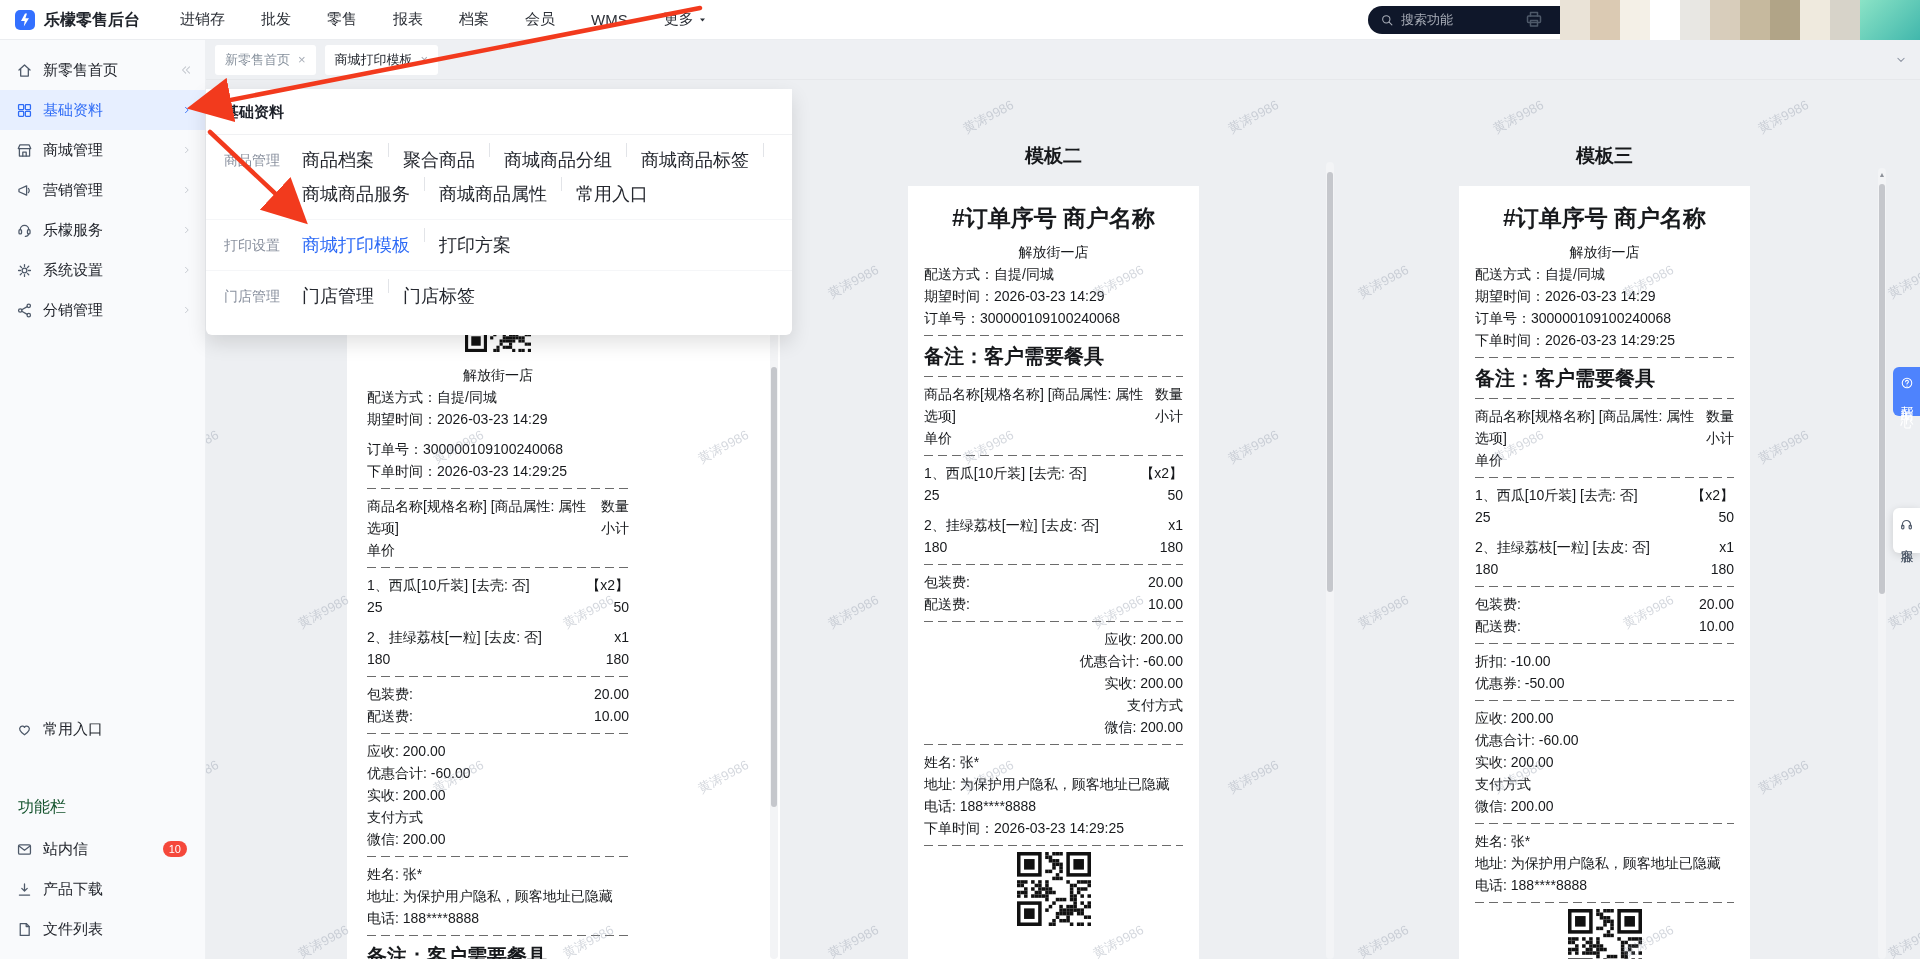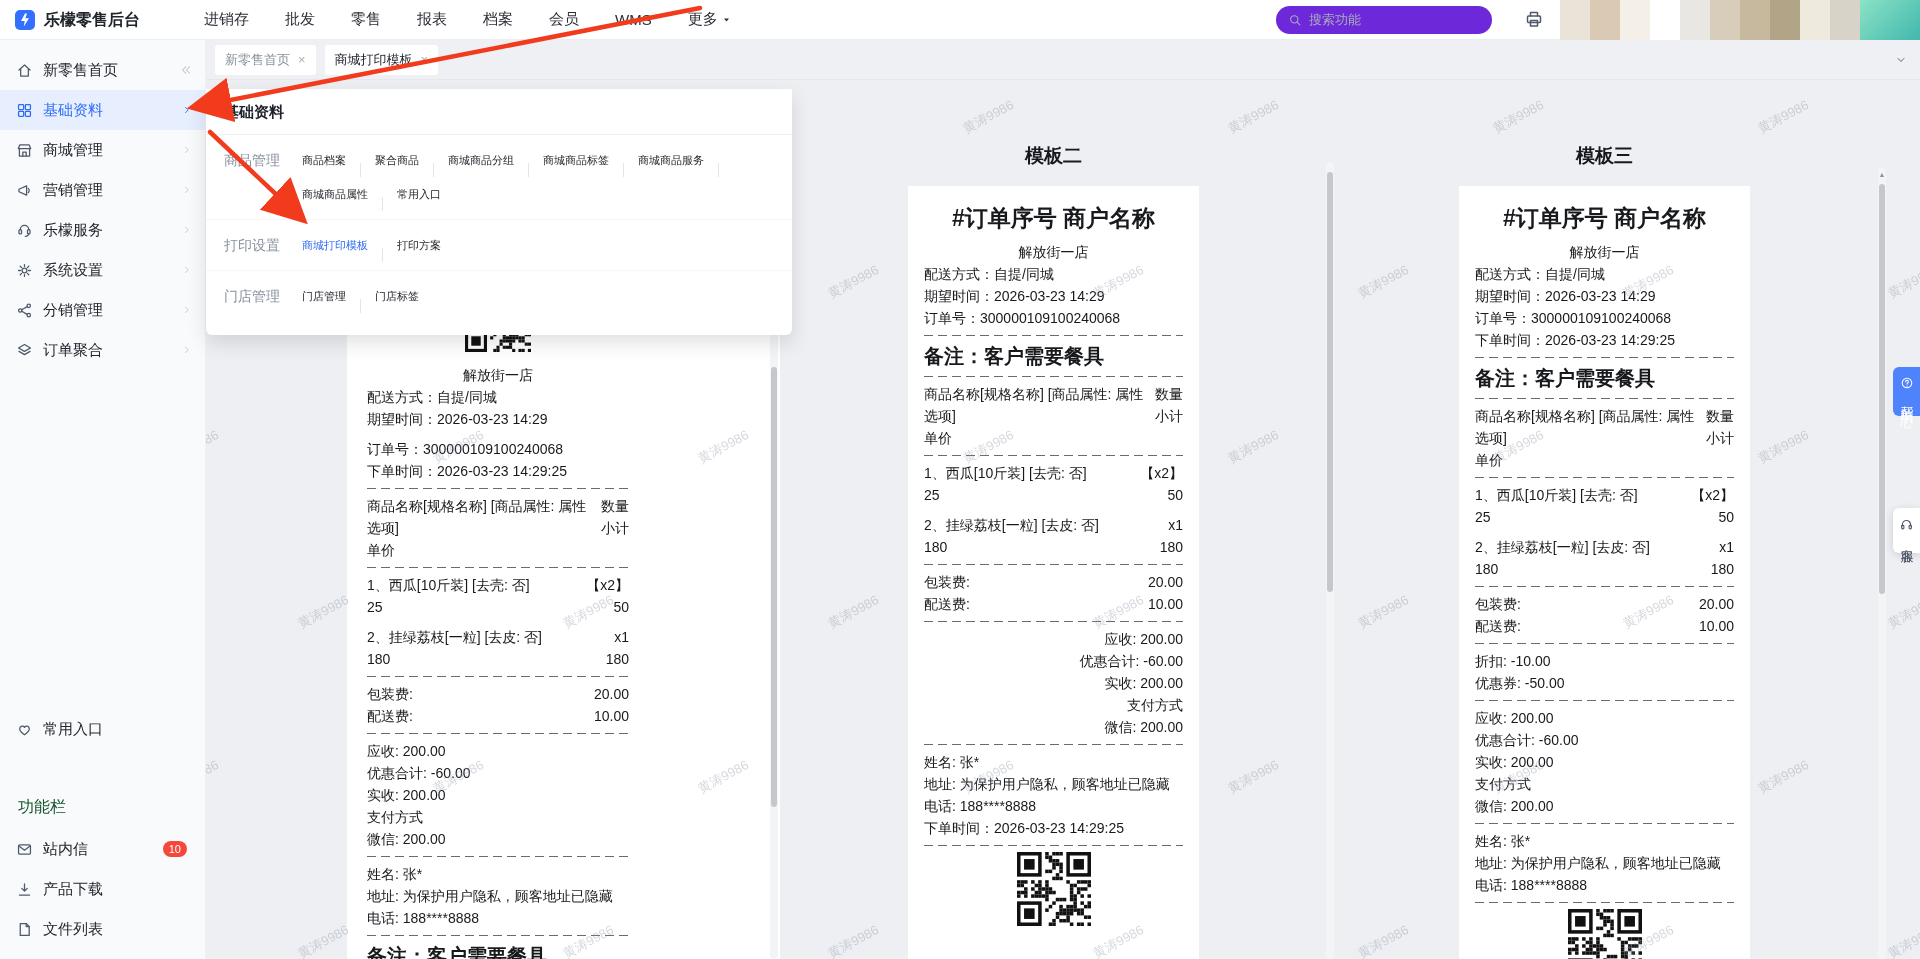--- a/index.html
+++ b/index.html
@@ -3,23 +3,23 @@
 <meta charset="utf-8">
 <style>
 *{box-sizing:border-box;margin:0;padding:0}
 html,body{width:1920px;height:959px;overflow:hidden}
 body{font-family:"Liberation Sans","DejaVu Sans",sans-serif;background:#edeff2;position:relative;color:#1d2129}
 
 
 .topbar{position:absolute;left:0;top:0;width:1920px;height:40px;background:#fff;border-bottom:1px solid #ebedf0;display:flex;align-items:center;z-index:40}
 .logo{display:flex;align-items:flex-end;gap:8px;margin-left:14px;font-size:16px;font-weight:700;color:#20242b;white-space:nowrap}
 .logo span{display:flex;align-items:center}
-.topnav{display:flex;gap:36px;margin-left:64px;font-size:15px;color:#2b2f36}
+.topnav{display:flex;gap:36px;margin-left:40px;font-size:15px;color:#2b2f36}
 .nav-item{cursor:pointer;display:flex;align-items:center;gap:3px;white-space:nowrap}
-.search{position:absolute;left:1276px;top:6px;width:216px;height:28px;border-radius:14px;background:#6d28d9;display:flex;align-items:center;gap:7px;padding:0 12px;font-size:13px;color:#a9aeb8;cursor:text}
+.search{position:absolute;left:1368px;top:6px;width:216px;height:28px;border-radius:14px;background:#0f172a;display:flex;align-items:center;gap:7px;padding:0 12px;font-size:13px;color:#a9aeb8;cursor:text}
 .search span{display:flex;align-items:center}
 .printer{position:absolute;left:1524px;top:9px;color:#4e5969;cursor:pointer;display:flex}
 .swatches{position:absolute;left:1560px;top:0;height:40px;display:flex}
 .swatch{width:30px;height:40px}
 .teal{width:60px;height:40px}
 
 
 .tabbar{position:absolute;left:206px;top:40px;width:1714px;height:40px;background:#eef0f3;border-bottom:1px solid #e6e8eb;display:flex;align-items:center;z-index:30}
 .tab{display:inline-flex;align-items:center;gap:8px;height:30px;padding:0 10px;background:#fff;border-radius:3px;margin-left:9px;font-size:13px;color:#86909c;cursor:pointer}
 .tab.active{color:#1d2129}
@@ -67,21 +67,21 @@
 .r-qr{text-align:center;margin:4px 0 8px}
 .r-qr svg{display:inline-block}
 
 
 .menu-panel{position:absolute;left:206px;top:89px;width:586px;background:#fff;z-index:50;border-radius:0 0 6px 6px;box-shadow:0 8px 20px rgba(0,0,0,.12);padding-bottom:14px}
 .menu-title{font-size:15px;font-weight:700;color:#1d2129;padding:14px 0 12px 18px}
 .menu-divider{height:1px;background:#f0f1f3}
 .menu-group{display:flex;padding:8px 14px 8px 18px}
 .menu-group + .menu-group{border-top:1px solid #f5f6f8}
 .mg-label{width:78px;flex:none;font-size:14px;color:#8a919f;line-height:34px}
-.mg-links{flex:1;display:flex;flex-wrap:wrap;align-items:flex-end;font-size:11px;line-height:34px}
+.mg-links{flex:1;display:flex;flex-wrap:wrap;align-items:flex-start;font-size:18px;line-height:34px}
 .mg-link{color:#24272e;cursor:pointer;white-space:nowrap}
 .mg-link.active{color:#2e6bf6}
 .mg-sep{width:1px;height:14px;background:#e2e4e8;margin:0 14px}
 
 
 .arrows{position:absolute;left:0;top:0;z-index:60;pointer-events:none}
 .float-help{position:absolute;left:1893px;top:367px;width:27px;border-radius:6px 0 0 6px;background:#4e83fd;color:#fff;z-index:70;display:flex;flex-direction:column;align-items:center;padding:9px 0;gap:5px;cursor:pointer}
 .float-service{position:absolute;left:1893px;top:508px;width:27px;border-radius:6px 0 0 6px;background:#fff;color:#4e5969;z-index:70;box-shadow:0 2px 8px rgba(0,0,0,.14);display:flex;flex-direction:column;align-items:center;padding:9px 0;gap:6px;cursor:pointer}
 .float-help span,.float-service span{display:flex}
 .vtext{writing-mode:vertical-rl;text-orientation:upright;font-size:13px;letter-spacing:3px}
@@ -252,34 +252,20 @@
       <div class="side-item">
         <span class="ic">
           <svg width="17" height="17" viewBox="0 0 20 20" fill="none" stroke="currentColor" stroke-width="1.5" stroke-linecap="round" stroke-linejoin="round">
             <circle cx="5" cy="10" r="2"></circle>
             <circle cx="15" cy="4.5" r="2"></circle>
             <circle cx="15" cy="15.5" r="2"></circle>
             <path d="M6.8 9.1 13.2 5.5 M6.8 10.9 13.2 14.6"></path>
           </svg>
         </span>
         <span class="lab">分销管理</span>
-        <span class="chev">
-          <svg width="12" height="12" viewBox="0 0 20 20" fill="none" stroke="currentColor" stroke-width="1.5" stroke-linecap="round" stroke-linejoin="round">
-            <path d="M7.5 5.5 12 10 7.5 14.5"></path>
-          </svg>
-        </span>
-      </div>
-      <div class="side-item">
-        <span class="ic">
-          <svg width="17" height="17" viewBox="0 0 20 20" fill="none" stroke="currentColor" stroke-width="1.5" stroke-linecap="round" stroke-linejoin="round">
-            <path d="M10 3 17 7 10 11 3 7 Z"></path>
-            <path d="M3.5 11 10 14.8 16.5 11"></path>
-          </svg>
-        </span>
-        <span class="lab">订单聚合</span>
         <span class="chev">
           <svg width="12" height="12" viewBox="0 0 20 20" fill="none" stroke="currentColor" stroke-width="1.5" stroke-linecap="round" stroke-linejoin="round">
             <path d="M7.5 5.5 12 10 7.5 14.5"></path>
           </svg>
         </span>
       </div>
     </div>
   <div id="side-shortcuts">
       <div class="side-item">
         <span class="ic">

